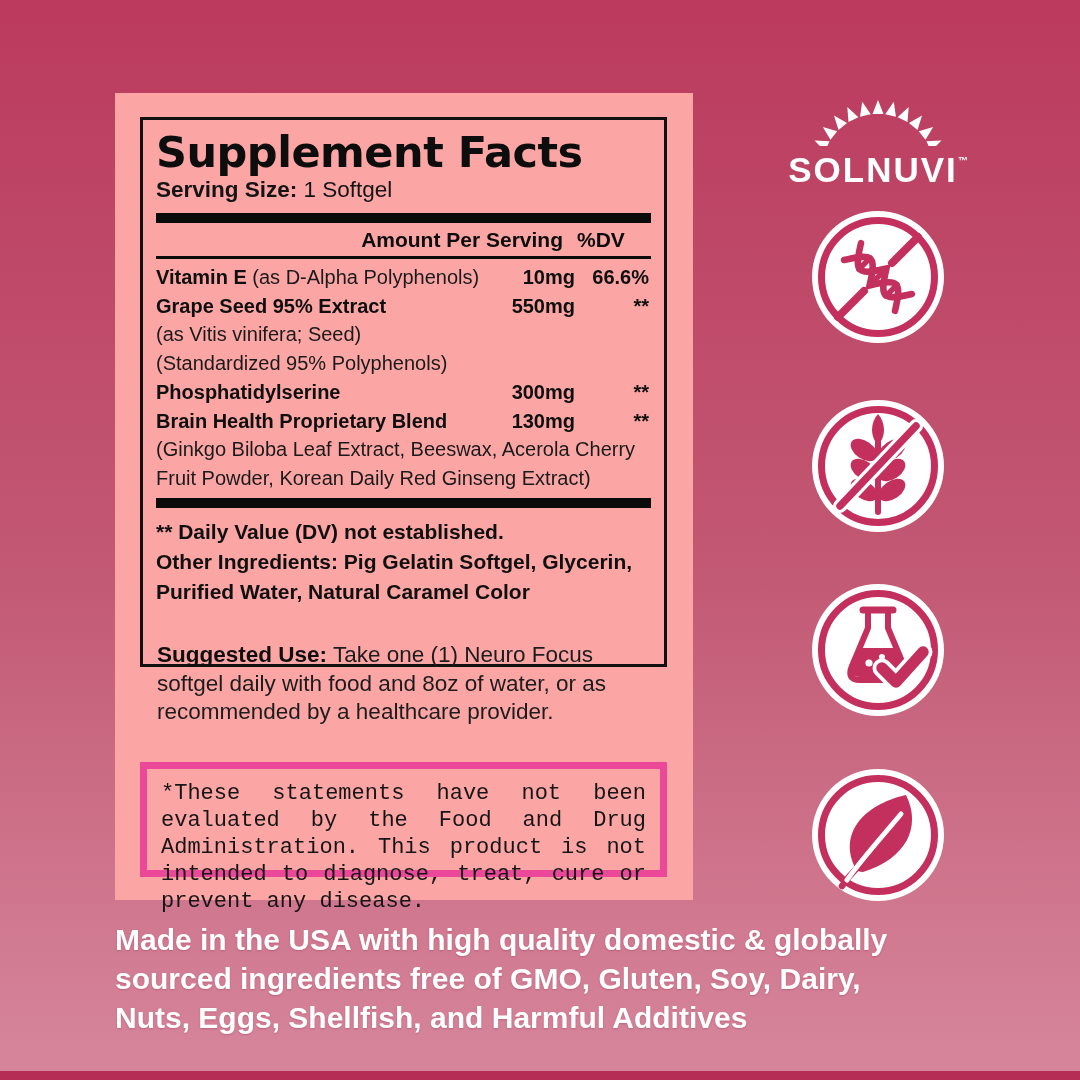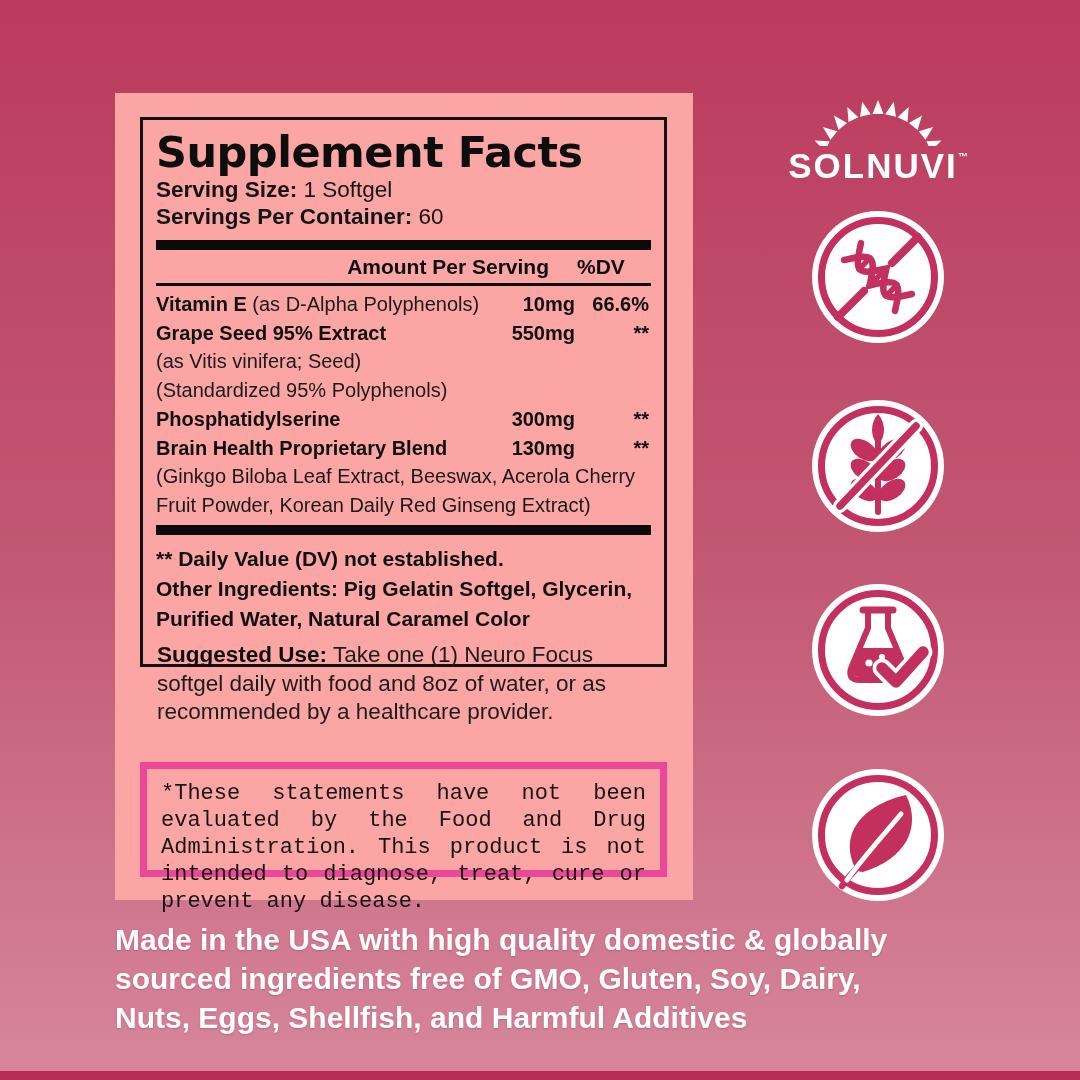--- a/index.html
+++ b/index.html
@@ -21,21 +21,21 @@
   }
   .facts-title{
     font-family:"DejaVu Sans", sans-serif; font-weight:700;
     font-size:43px; letter-spacing:-0.5px; line-height:48px; color:#0d0d0d;
   }
   .serving-line{ font-size:22.5px; line-height:27px; color:#141414; }
   .serving-line .b{ font-weight:700; }
   .bar{ height:10px; background:#0b0b0b; }
   .bar-1{ margin-top:10px; }
   .aps-row{
-    display:flex; justify-content:flex-end; align-items:center; gap:28px;
+    display:flex; justify-content:flex-end; align-items:center; gap:14px;
     padding:5px 2px 4px 0; font-weight:700; font-size:21px; color:#0d0d0d;
   }
   .aps-row .dvh{ width:72px; text-align:left; }
   .thin-line{ height:3px; background:#0b0b0b; }
   .rows{ padding-top:4px; }
   .irow{ display:flex; align-items:baseline; font-size:20px; line-height:28.7px; color:#1a1a1a; }
   .irow .nm{ flex:1; white-space:nowrap; }
   .irow .nm .b{ font-weight:700; color:#0f0f0f; }
   .irow .amt{ width:90px; text-align:right; font-weight:700; color:#0f0f0f; }
   .irow .dv{ width:76px; text-align:right; font-weight:700; color:#0f0f0f; padding-right:2px; }
@@ -53,21 +53,21 @@
   .disclaimer{
     position:absolute; left:25px; top:669px; width:527px; height:115px;
     border:7px solid #ec4899; padding:11px 14px; font-size:22px; line-height:27px;
     color:#151515; text-align:justify;font-family:Liberation Mono, monospace;
   }
 
   
   .logo{ left:788px; top:76px; width:180px; text-align:center; color:#fff; }
   .logo svg{ display:block; }
   .brand-name{
-    font-weight:700; font-size:35px; letter-spacing:2px; line-height:38px;
+    font-weight:700; font-size:35px; letter-spacing:2px; line-height:46px;
     margin-top:-8px; white-space:nowrap;
   }
   .brand-name sup{ font-size:10px; letter-spacing:0; vertical-align:18px; }
 
   
   .badge{ width:136px; height:136px; left:810px; }
   .badge svg{ width:136px; height:136px; display:block; }
 
   
   .footer-text{
@@ -80,23 +80,20 @@
 </head>
 <body>
 
 <div class="abs card">
 
   <div class="facts-box">
     <div class="facts-title">Supplement Facts</div>
 
     <div class="serving-line">
       <span class="b">Serving Size:</span><span> 1 Softgel</span>
-    </div>
-    <div class="serving-line">
-      <span class="b">Servings Per Container:</span><span> 60</span>
     </div>
 
     <div class="bar bar-1"></div>
 
     <div class="aps-row">
       <span>Amount Per Serving</span>
       <span class="dvh">%DV</span>
     </div>
 
     <div class="thin-line"></div>

